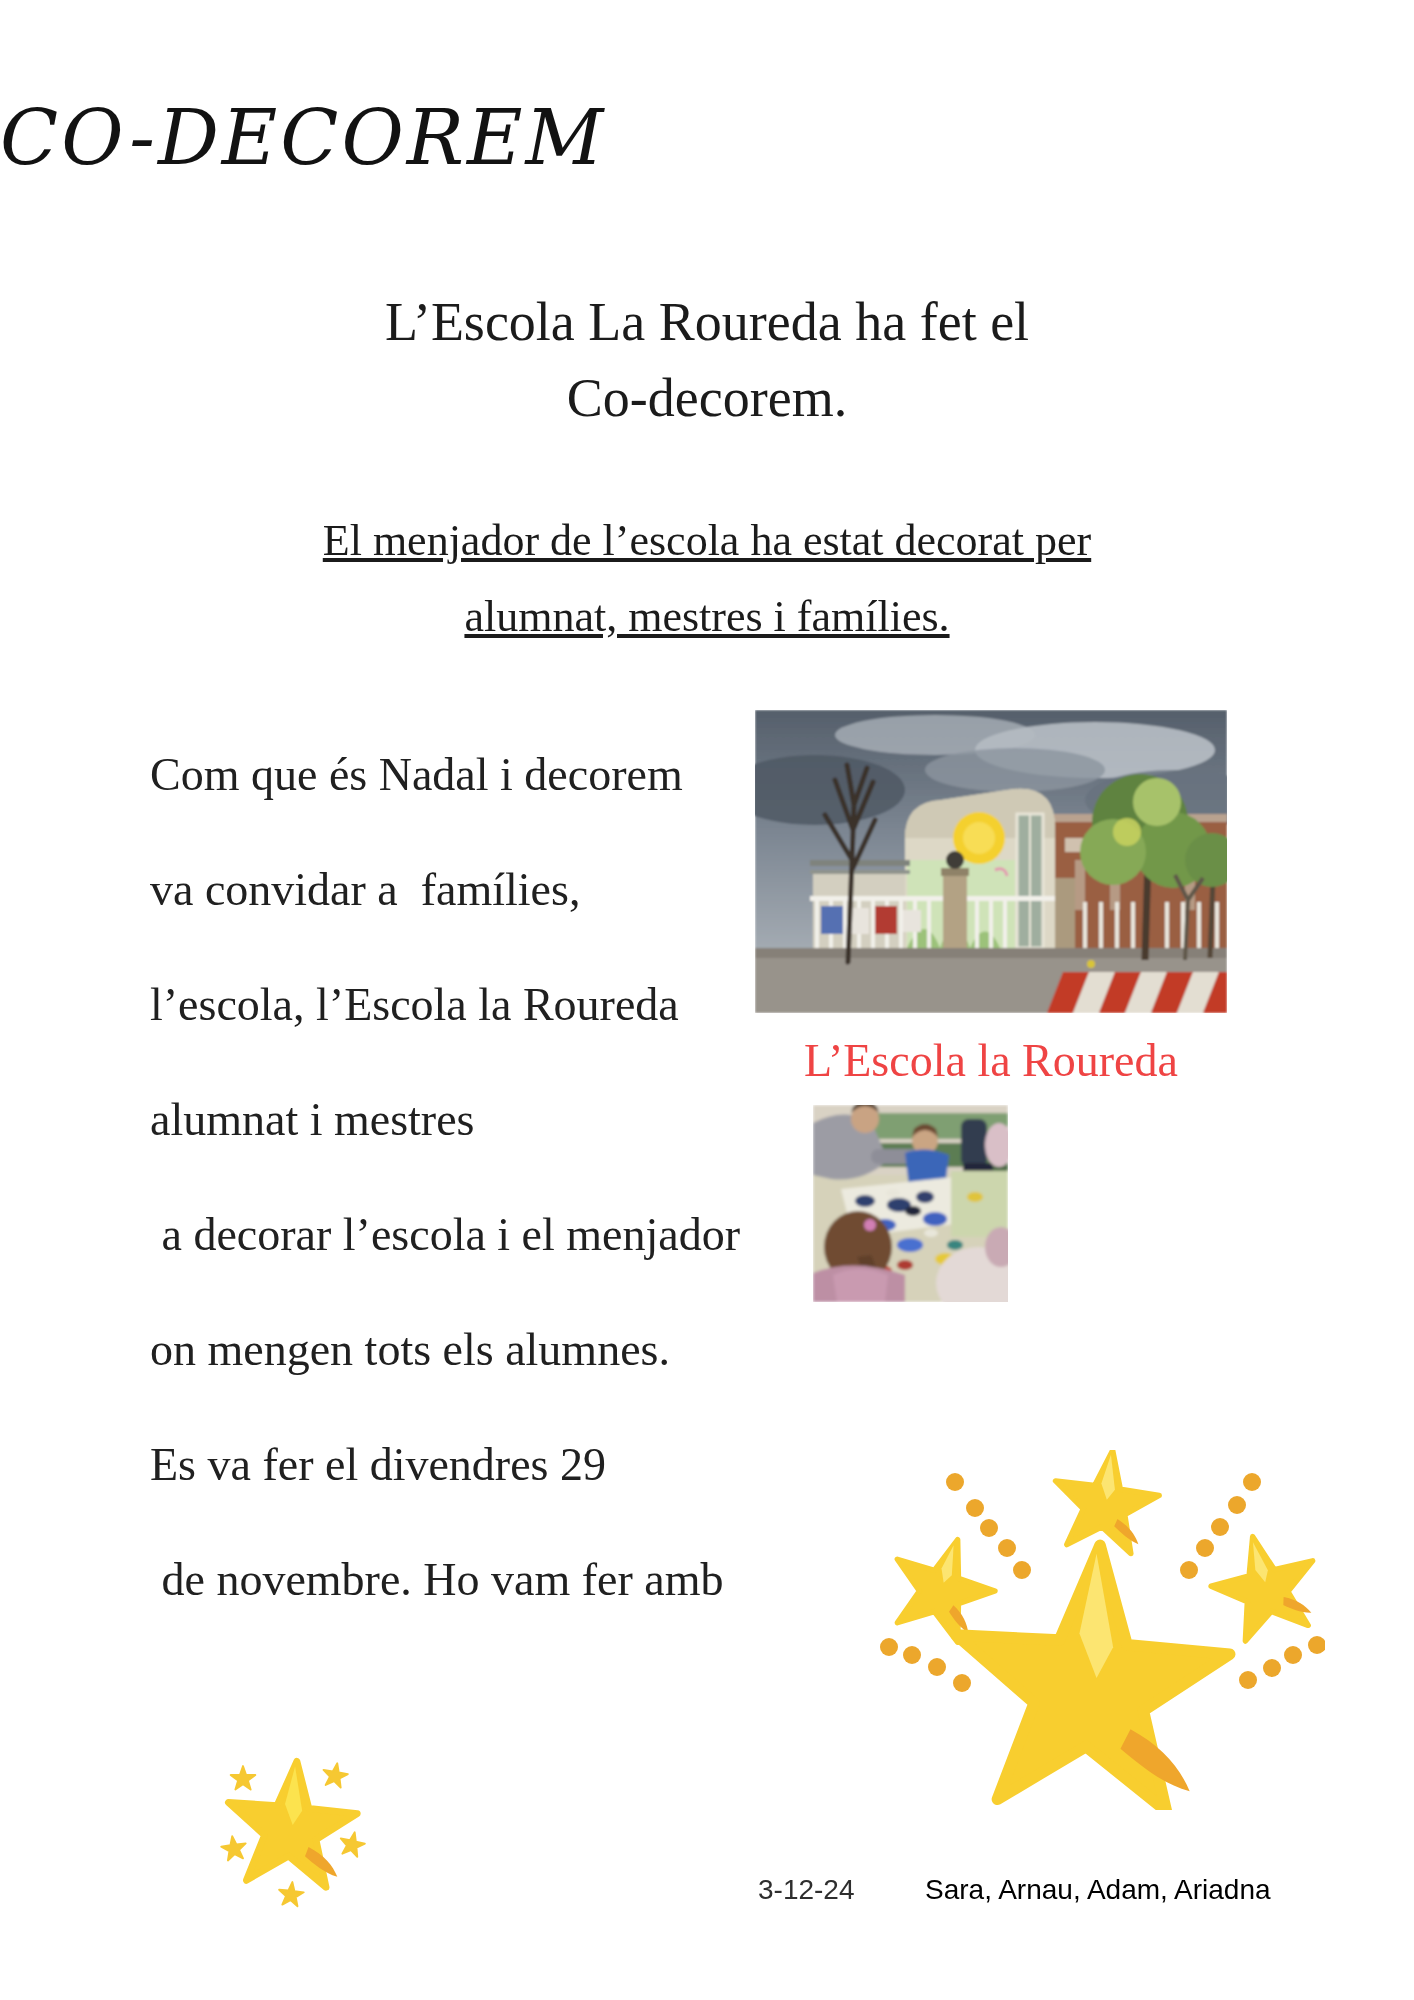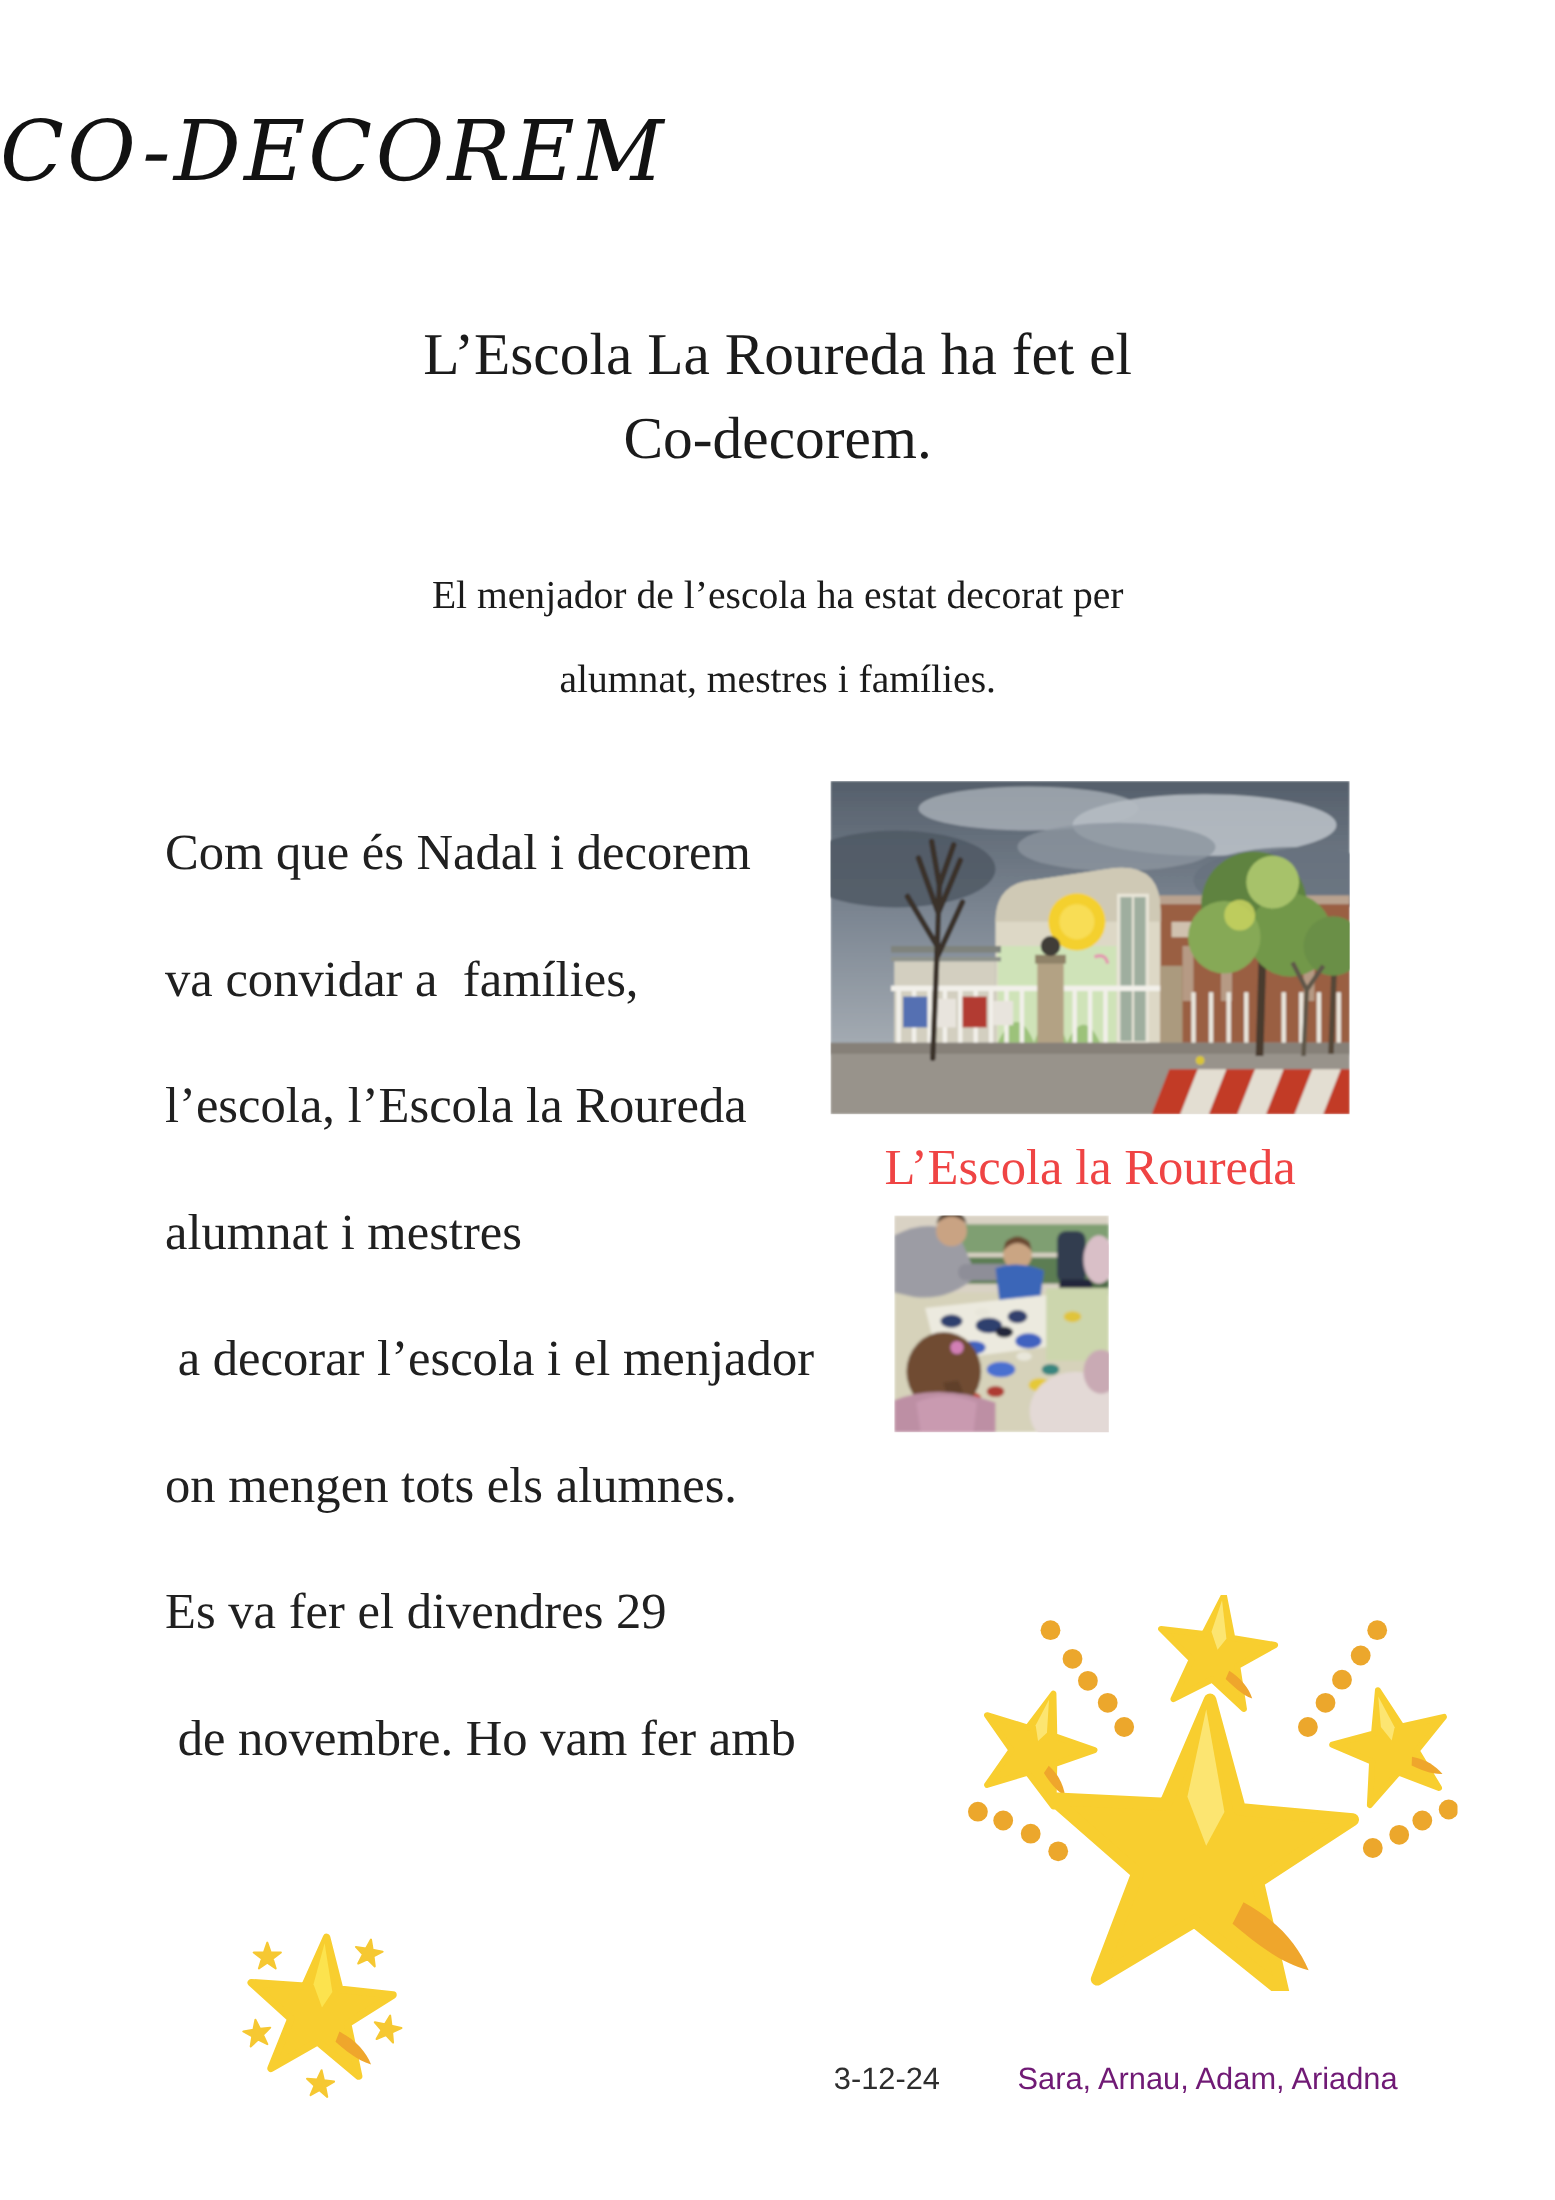--- a/index.html
+++ b/index.html
@@ -22,22 +22,23 @@
   }
   .subtitle{
     position:absolute;top:284px;left:0;width:100%;
     text-align:center;
     font-size:54px;line-height:76px;
     color:#1b1b1b;
   }
   .intro{
     position:absolute;top:503px;left:0;width:100%;
     text-align:center;
-    font-size:36px;line-height:76px;
+    font-size:44px;line-height:76px;
     color:#1b1b1b;
+    text-decoration:underline;
   }
   .body-col{
     position:absolute;top:717px;left:150px;width:700px;
     font-size:46px;
     color:#202020;
   }
   .body-col .bline{
     height:115px;line-height:115px;
     white-space:pre;
   }
@@ -50,21 +51,21 @@
   }
   .stars{position:absolute;display:block;}
   .footer-date{
     position:absolute;top:1874px;left:738px;
     font-family:"Liberation Sans",sans-serif;
     font-size:28px;color:#2e2e2e;margin-left:20px;
   }
   .footer-authors{
     position:absolute;top:1874px;left:925px;
     font-family:"Liberation Sans",sans-serif;
-    font-size:28px;color:#701a75;
+    font-size:28px;color:#000000;
   }
 </style>
 </head>
 <body>
 
 <div class="page">
 
   <div class="doc-title">CO-DECOREM</div>
 
   <div class="subtitle">

